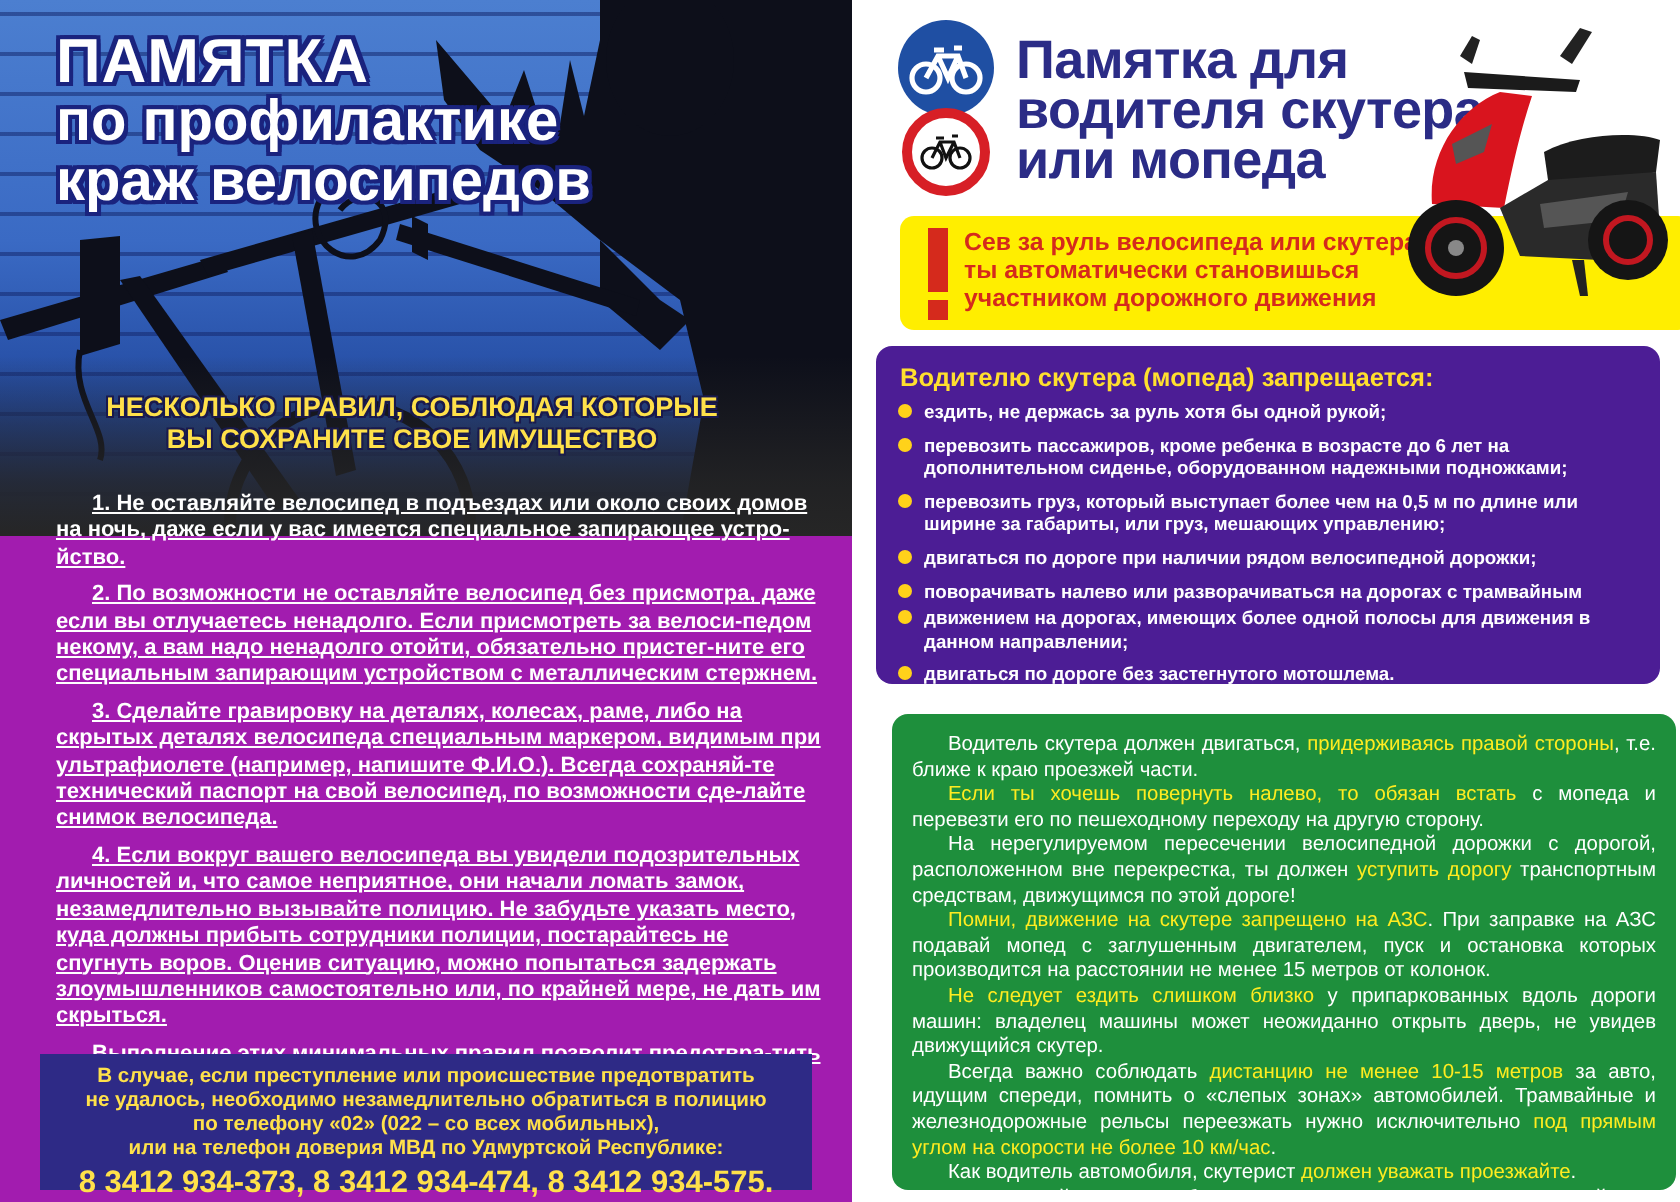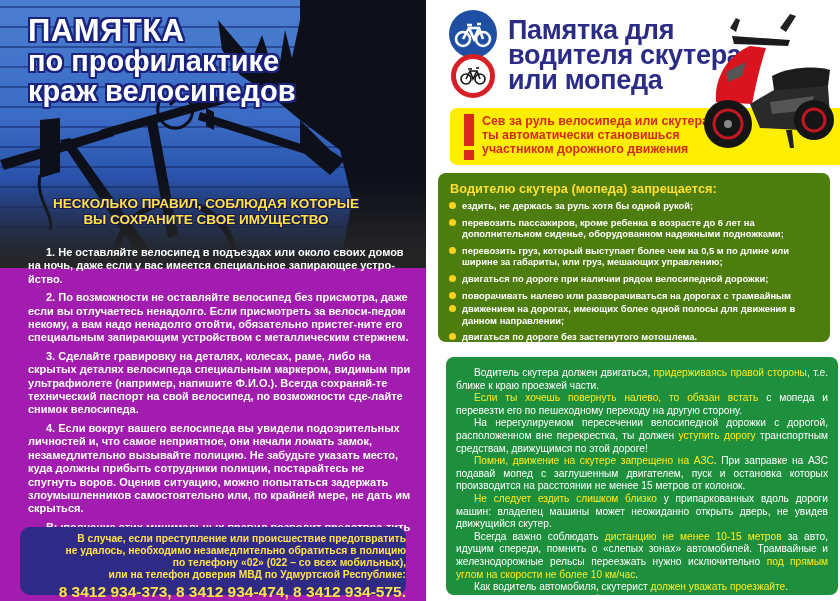--- a/index.html
+++ b/index.html
@@ -35,28 +35,28 @@
 
   .rules-heading {
     position: absolute; left: 0; top: 196px; width: 412px; z-index: 2;
     text-align: center; color: #ffe14a; font-weight: bold; font-size: 13.5px; line-height: 16px;
     text-shadow: 1px 1px 0 #1a1a4d, -1px -1px 0 #1a1a4d, 1px -1px 0 #1a1a4d, -1px 1px 0 #1a1a4d;
   }
   .rules-heading span { display: block; }
 
   .rules-body {
     position: absolute; left: 28px; top: 246px; width: 384px; z-index: 2;
-    color: #ffffff; font-size: 11px; line-height: 13.4px; font-weight: bold;
+    color: #ffffff; font-size: 11px; line-height: 13.4px; font-weight: bold; text-decoration: underline;
   }
   .rules-body p { text-indent: 18px; margin-bottom: 5px; text-align: left; }
 
   .contact-box {
     position: absolute; left: 20px; top: 527px; width: 386px; height: 68px;
-    background: #2e2a86; border-radius: 10px; z-index: 2;
-    color: #ffe14a; text-align: right; font-weight: bold;
+    background: #2e2a86; border-radius: 0; z-index: 2;
+    color: #ffe14a; text-align: center; font-weight: bold;
     padding-top: 6px;
   }
   .contact-box .line { display: block; font-size: 10.3px; line-height: 12px; }
   .contact-box .phones { display: block; font-size: 15.5px; line-height: 20px; margin-top: 1px; }
 
   
   .right { position: absolute; left: 428px; top: 0; width: 412px; height: 601px; background: #ffffff; }
 
   .signs { position: absolute; left: 18px; top: 10px; width: 54px; }
   .sign { display: block; width: 48px; height: 48px; border-radius: 50%; position: relative; }
@@ -77,21 +77,21 @@
     position: absolute; left: 12px; top: 6px; width: 14px; height: 46px;
   }
   .warn-text {
     position: absolute; left: 32px; top: 6px; color: #d52a1c; font-weight: bold;
     font-size: 12.4px; line-height: 14px;
   }
   .warn-text span { display: block; }
 
   .red-box {
     position: absolute; left: 10px; top: 173px; width: 392px; height: 169px;
-    background: #4d7c0f; border-radius: 8px; padding: 8px 10px 0 10px;
+    background: #4c1d95; border-radius: 8px; padding: 8px 10px 0 10px;
   }
   .red-box .head { color: #ffdf2e; font-weight: bold; font-size: 12.8px; line-height: 16px; margin-bottom: 3px; padding-left: 2px; }
   .red-box ul { list-style: none; }
   .red-box li {
     position: relative; padding-left: 14px; color: #ffffff; font-size: 9.4px; line-height: 11.6px;
     margin-bottom: 5px; font-weight: bold;
   }
   .red-box li .dot {
     position: absolute; left: 1px; top: 2px; width: 7px; height: 7px; border-radius: 50%; background: #ffd21a;
   }

